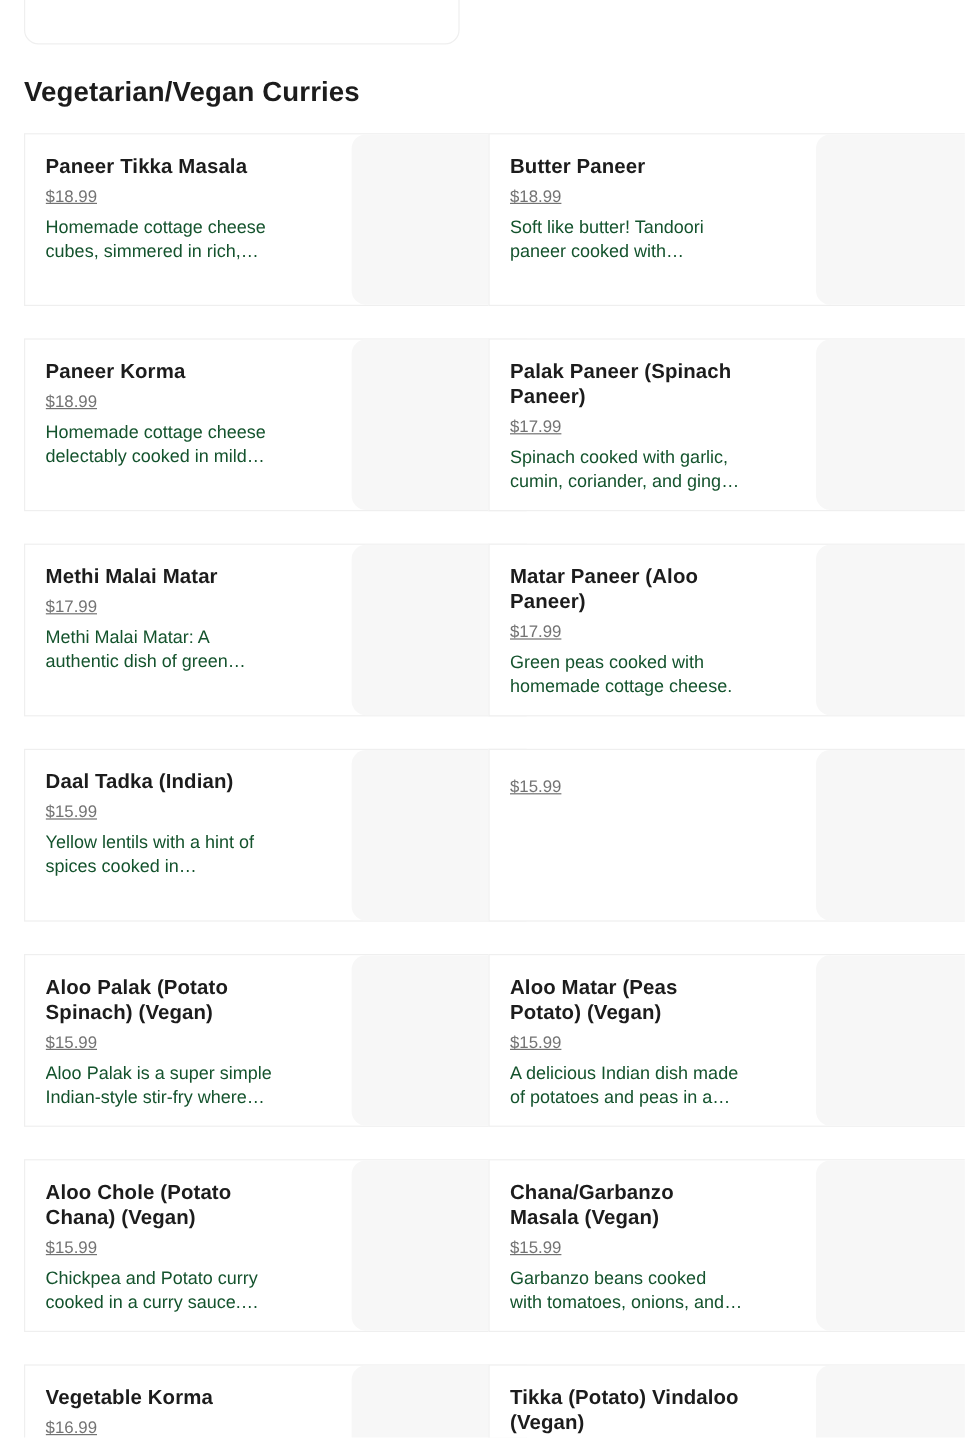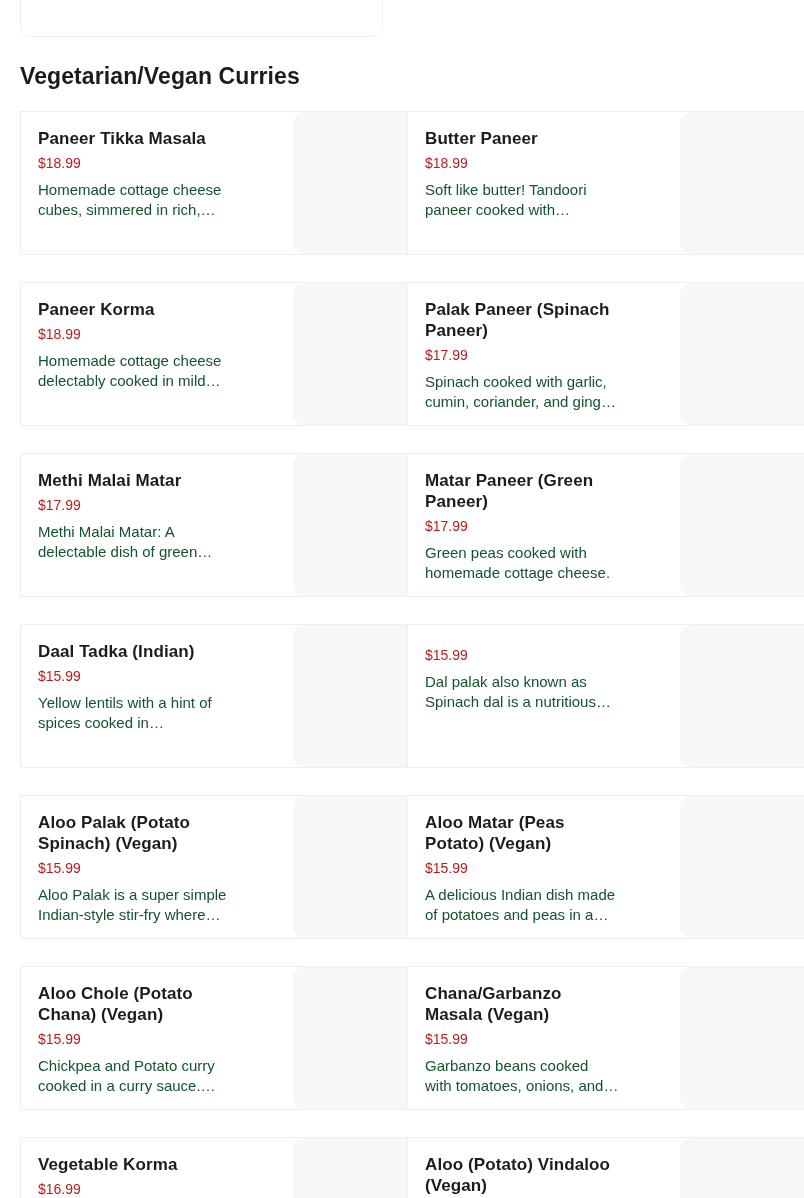--- a/index.html
+++ b/index.html
@@ -62,21 +62,22 @@
     line-height: 21px;
     font-weight: 700;
     color: #1c1c1c;
     letter-spacing: 0.1px;
   }
   .card-price {
     margin-top: 6px;
     font-size: 14px;
     line-height: 17px;
     font-weight: 400;
-    color: #b91c1c;
+    color: #737373;
+    text-decoration: underline;
   }
   .card-desc {
     margin-top: 8px;
     font-size: 15px;
     line-height: 20px;
     color: #14532d;
     display: -webkit-box;
     -webkit-line-clamp: 2;
     -webkit-box-orient: vertical;
     overflow: hidden;
@@ -132,47 +133,46 @@
       <div class="card-price">$17.99</div>
       <p class="card-desc">Spinach cooked with garlic, cumin, coriander, and ging…</p>
     </div>
     <div class="card-img"></div>
   </article>
 
   <article class="card">
     <div class="card-body">
       <h3 class="card-title">Methi Malai Matar</h3>
       <div class="card-price">$17.99</div>
-      <p class="card-desc">Methi Malai Matar: A delectable dish of green…</p>
-    </div>
-    <div class="card-img"></div>
-  </article>
-
-  <article class="card">
-    <div class="card-body">
-      <h3 class="card-title">Matar Paneer (Green Paneer)</h3>
+      <p class="card-desc">Methi Malai Matar: A authentic dish of green…</p>
+    </div>
+    <div class="card-img"></div>
+  </article>
+
+  <article class="card">
+    <div class="card-body">
+      <h3 class="card-title">Matar Paneer (Aloo Paneer)</h3>
       <div class="card-price">$17.99</div>
       <p class="card-desc">Green peas cooked with homemade cottage cheese.</p>
     </div>
     <div class="card-img"></div>
   </article>
 
   <article class="card">
     <div class="card-body">
       <h3 class="card-title">Daal Tadka (Indian)</h3>
       <div class="card-price">$15.99</div>
       <p class="card-desc">Yellow lentils with a hint of spices cooked in simmered…</p>
     </div>
     <div class="card-img"></div>
   </article>
 
   <article class="card">
     <div class="card-body">
       <div class="card-price">$15.99</div>
-      <p class="card-desc">Dal palak also known as Spinach dal is a nutritious…</p>
     </div>
     <div class="card-img"></div>
   </article>
 
   <article class="card">
     <div class="card-body">
       <h3 class="card-title">Aloo Palak (Potato Spinach) (Vegan)</h3>
       <div class="card-price">$15.99</div>
       <p class="card-desc">Aloo Palak is a super simple Indian-style stir-fry where…</p>
     </div>
@@ -210,21 +210,21 @@
     <div class="card-body">
       <h3 class="card-title">Vegetable Korma</h3>
       <div class="card-price">$16.99</div>
       <p class="card-desc"></p>
     </div>
     <div class="card-img"></div>
   </article>
 
   <article class="card">
     <div class="card-body">
-      <h3 class="card-title">Aloo (Potato) Vindaloo (Vegan)</h3>
+      <h3 class="card-title">Tikka (Potato) Vindaloo (Vegan)</h3>
       <div class="card-price"></div>
       <p class="card-desc"></p>
     </div>
     <div class="card-img"></div>
   </article>
 </div>
 
 </div>
 
 </body></html>

